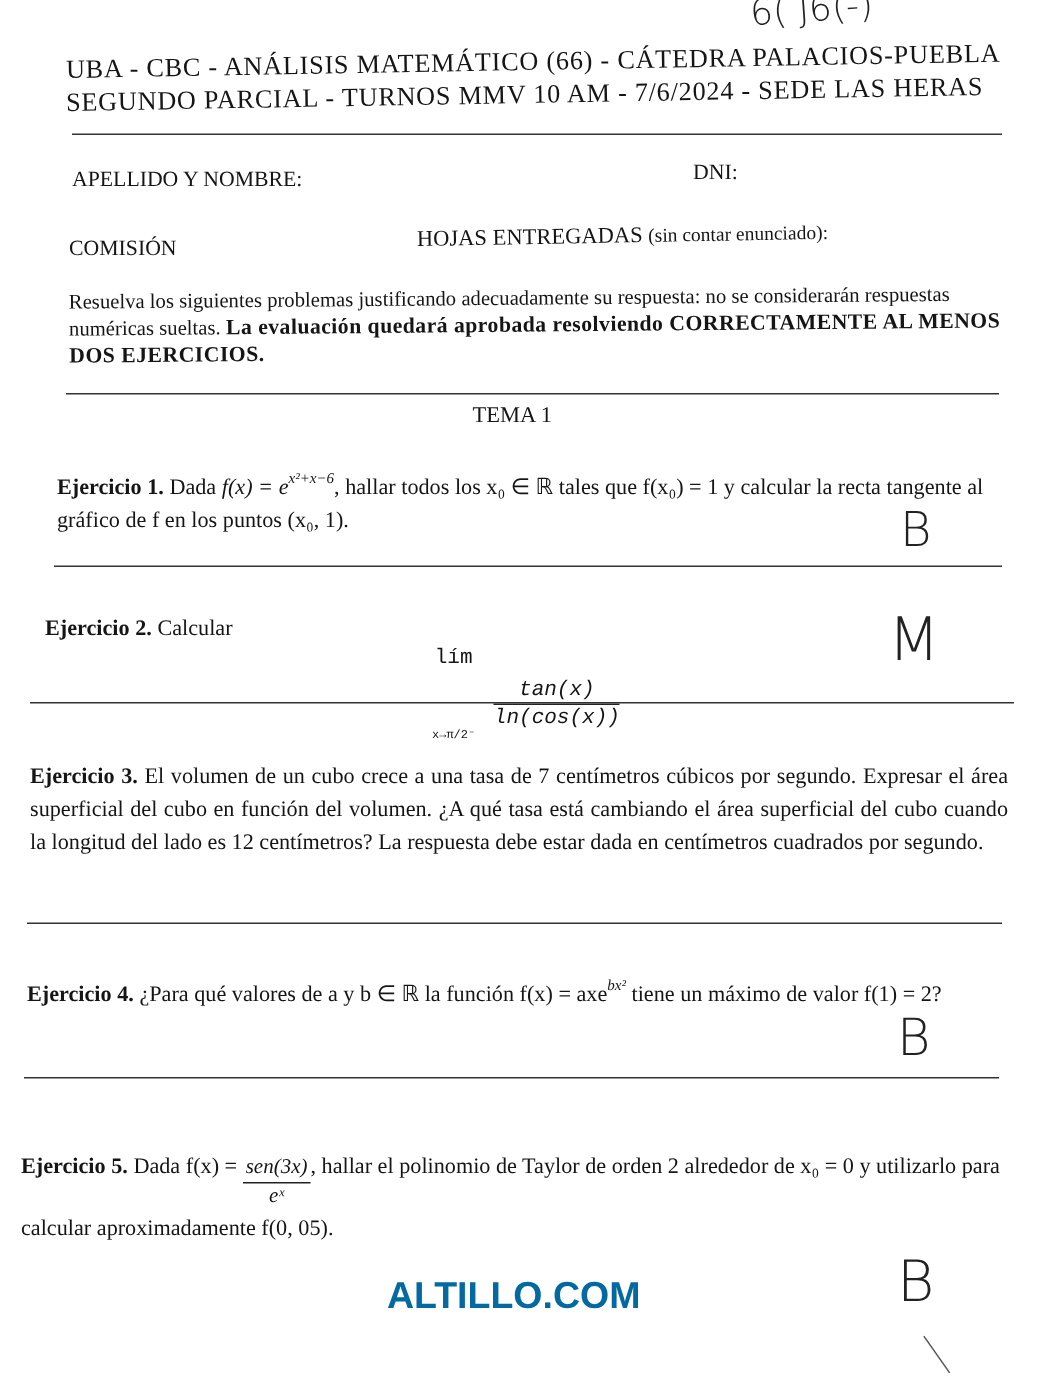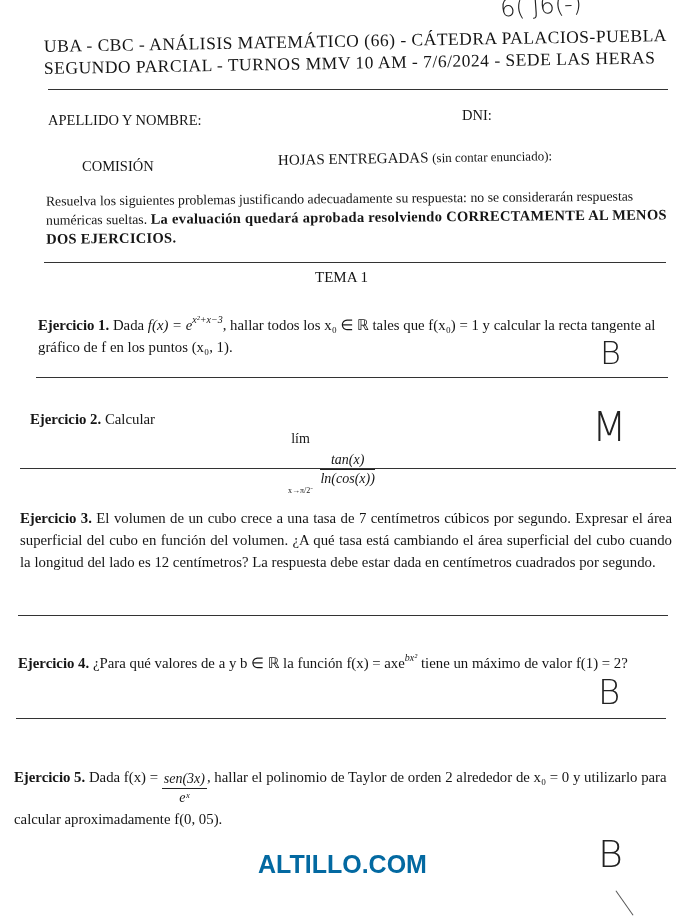--- a/index.html
+++ b/index.html
@@ -1,19 +1,19 @@
 <!DOCTYPE html>
 <html><head>
   <meta charset="utf-8">
   <style>
     html, body { margin: 0; padding: 0; background: #ffffff; }
     body { width: 700px; height: 917px; position: relative; overflow: hidden; color: #151515;
       font-family: "DejaVu Serif", "Liberation Serif", serif; }
     .abs { position: absolute; }
-    .serif { font-family: Liberation Serif, serif; }
+    .serif { font-family: Liberation Mono, monospace; }
     .hw { font-family: "DejaVu Sans", sans-serif; font-weight: 300; color: #222; }
     .hr { position: absolute; height: 1px; background: #333; }
     .hdr { font-family: "Liberation Serif", serif; font-size: 17.5px; letter-spacing: 0.5px; white-space: nowrap; }
     .label { font-family: "Liberation Serif", serif; font-size: 14.5px; white-space: nowrap; }
     .p { font-family: "Liberation Serif", serif; font-size: 14.8px; line-height: 22px; }
     .bold { font-weight: bold; }
     .it { font-style: italic; margin-top: 20px; }
     .ul { }
     sup { font-size: 10px; vertical-align: 7px; line-height: 0; }
     .frac { display: inline-block; vertical-align: middle; text-align: center; }
@@ -24,34 +24,34 @@
 <body>
 
 <div class="abs hw" style="left:500px; top:-8px; font-size:24px; transform:rotate(-4deg);">6( J6(-)</div>
 
 <div class="abs hdr" style="left:44px; top:36px; transform:rotate(-1deg); transform-origin:left;">UBA - CBC - ANÁLISIS MATEMÁTICO (66) - CÁTEDRA PALACIOS-PUEBLA</div>
 <div class="abs hdr" style="left:44px; top:58px; transform:rotate(-1deg); transform-origin:left;">SEGUNDO PARCIAL - TURNOS MMV 10 AM - 7/6/2024 - SEDE LAS HERAS</div>
 <div class="hr" style="left:48px; top:89px; width:620px;"></div>
 
 <div class="abs label" style="left:48px; top:112px;">APELLIDO Y NOMBRE:</div>
 <div class="abs label" style="left:462px; top:107px;">DNI:</div>
-<div class="abs label" style="left:46px; top:158px;margin-left:36px;">COMISIÓN</div>
+<div class="abs label" style="left:46px; top:158px;">COMISIÓN</div>
 <div class="abs label" style="left:278px; top:152px; font-size:15px; transform:rotate(-1deg); transform-origin:left;">
   <span>HOJAS ENTREGADAS</span>
   <span style="font-size:13px;">(sin contar enunciado):</span>
 </div>
 
 <div class="abs p" style="left:46px; top:190px; width:624px; font-size:13.8px; line-height:18px; transform:rotate(-0.5deg);">
   <span>Resuelva los siguientes problemas justificando adecuadamente su respuesta: </span><span class="ul">no se considerarán</span><span> respuestas numéricas sueltas. </span><span class="bold" style="font-size:14.5px; letter-spacing:0.3px;">La evaluación quedará aprobada resolviendo CORRECTAMENTE AL MENOS DOS EJERCICIOS.</span>
 </div>
 <div class="hr" style="left:44px; top:262px; width:622px;"></div>
 <div class="abs ul" style="left:315px; top:269px; font-family:'Liberation Serif',serif; font-size:15px;">TEMA 1</div>
 
 <div class="abs p" style="left:38px; top:314px; width:632px;">
-  <span class="bold">Ejercicio 1.</span><span> Dada </span><span class="it">f(x) = e</span><sup class="it">x²+x−3</sup><span>, hallar todos los x₀ ∈ ℝ tales que f(x₀) = 1 y calcular la recta tangente al gráfico de f en los puntos (x₀, 1).</span>
+  <span class="bold">Ejercicio 1.</span><span> Dada </span><span class="it">f(x) = e</span><sup class="it">x²+x−6</sup><span>, hallar todos los x₀ ∈ ℝ tales que f(x₀) = 1 y calcular la recta tangente al gráfico de f en los puntos (x₀, 1).</span>
 </div>
 <div class="abs hw" style="left:600px; top:334px; font-size:32px;">B</div>
 <div class="hr" style="left:36px; top:377px; width:632px;"></div>
 
 <div class="abs p" style="left:30px; top:408px;">
   <span class="bold">Ejercicio 2.</span><span> Calcular</span>
 </div>
 <div class="abs serif" style="left:288px; top:422px; font-size:14px;">
   <div style="display:inline-block; vertical-align:middle; text-align:center; margin-right:4px;">
     <div style="line-height:14px; margin-top:10px;">lím</div>

